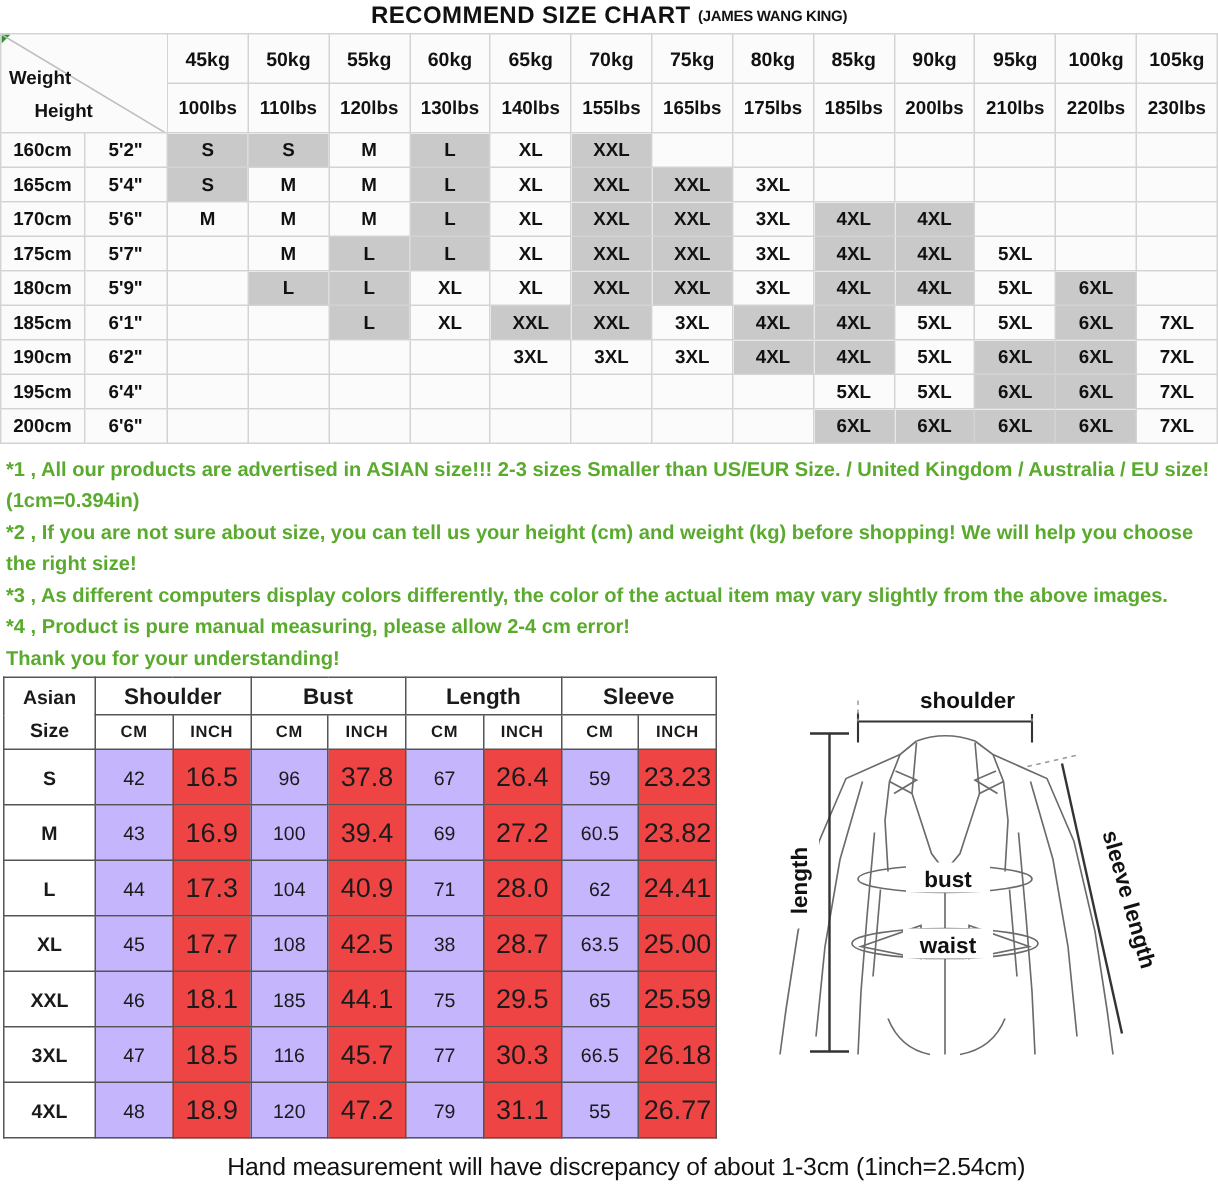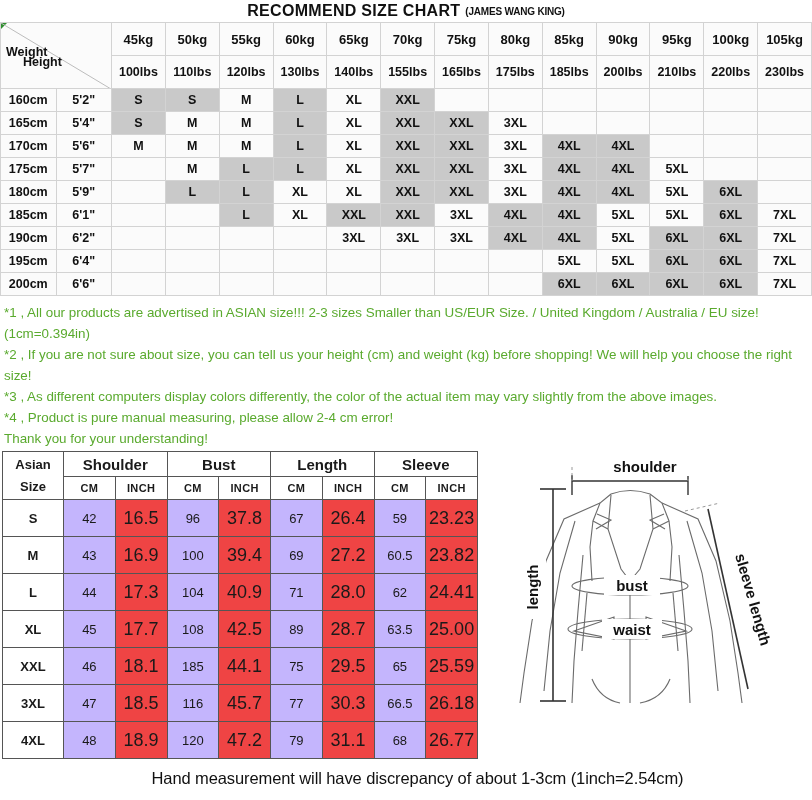--- a/index.html
+++ b/index.html
@@ -83,21 +83,21 @@
   .corner-weight {
     position: absolute;
     left: 5px;
     top: 22px;
     font-size: 12.5px;
     font-weight: 700;
   }
   .corner-height {
     position: absolute;
     left: 22px;
-    top: 32px;
+    top: 44px;
     font-size: 12.5px;
     font-weight: 700;
   }
   .kg-row td, .lbs-row td {
     height: 32px;
     font-size: 13px;
   }
   .lbs-row td {
     font-size: 12.5px;
   }
@@ -109,21 +109,21 @@
   td.in-col { width: 52px; }
   td.shaded { background: #c9c9c9 !important; }
   td.empty { background: #fbfbfb !important; }
 
   
   .notes {
     color: #5aaa2e;
     font-size: 13.4px;
     line-height: 21px;
     padding: 6px 2px 2px 4px;
-    font-weight: 400;
+    font-weight: 700;
   }
   .notes p { margin: 0; }
 
   
   .bottom-wrap {
     display: flex;
     align-items: flex-start;
     padding: 0 2px;
   }
   table.meas {
@@ -466,21 +466,21 @@
           <td class="in-val">28.0</td>
           <td class="cm-val">62</td>
           <td class="in-val">24.41</td>
         </tr>
         <tr>
           <td class="size-cell">XL</td>
           <td class="cm-val">45</td>
           <td class="in-val">17.7</td>
           <td class="cm-val">108</td>
           <td class="in-val">42.5</td>
-          <td class="cm-val">89</td>
+          <td class="cm-val">38</td>
           <td class="in-val">28.7</td>
           <td class="cm-val">63.5</td>
           <td class="in-val">25.00</td>
         </tr>
         <tr>
           <td class="size-cell">XXL</td>
           <td class="cm-val">46</td>
           <td class="in-val">18.1</td>
           <td class="cm-val">185</td>
           <td class="in-val">44.1</td>
@@ -501,21 +501,21 @@
           <td class="in-val">26.18</td>
         </tr>
         <tr>
           <td class="size-cell">4XL</td>
           <td class="cm-val">48</td>
           <td class="in-val">18.9</td>
           <td class="cm-val">120</td>
           <td class="in-val">47.2</td>
           <td class="cm-val">79</td>
           <td class="in-val">31.1</td>
-          <td class="cm-val">68</td>
+          <td class="cm-val">55</td>
           <td class="in-val">26.77</td>
         </tr>
       </tbody>
   </table>
 
   <div class="diagram">
     <svg width="330" height="258" viewBox="0 0 330 258" xmlns="http://www.w3.org/2000/svg">
       <g fill="none" stroke="#6b6b6b" stroke-width="1.1">
 
         <path d="M131 43 L120 52 L113 70 L110 96 L112 130"></path>

